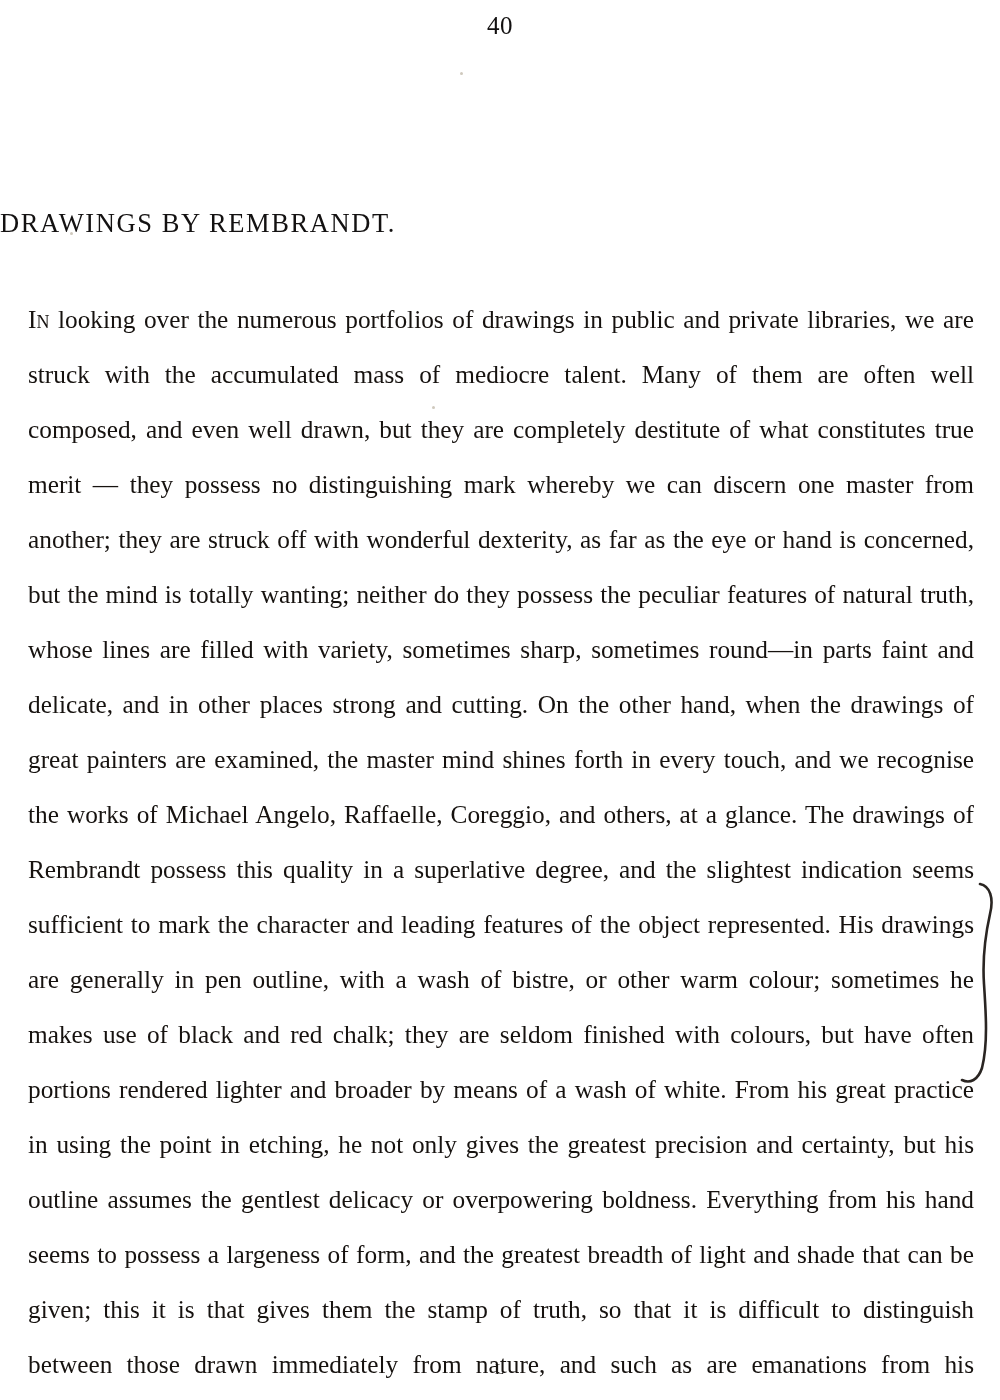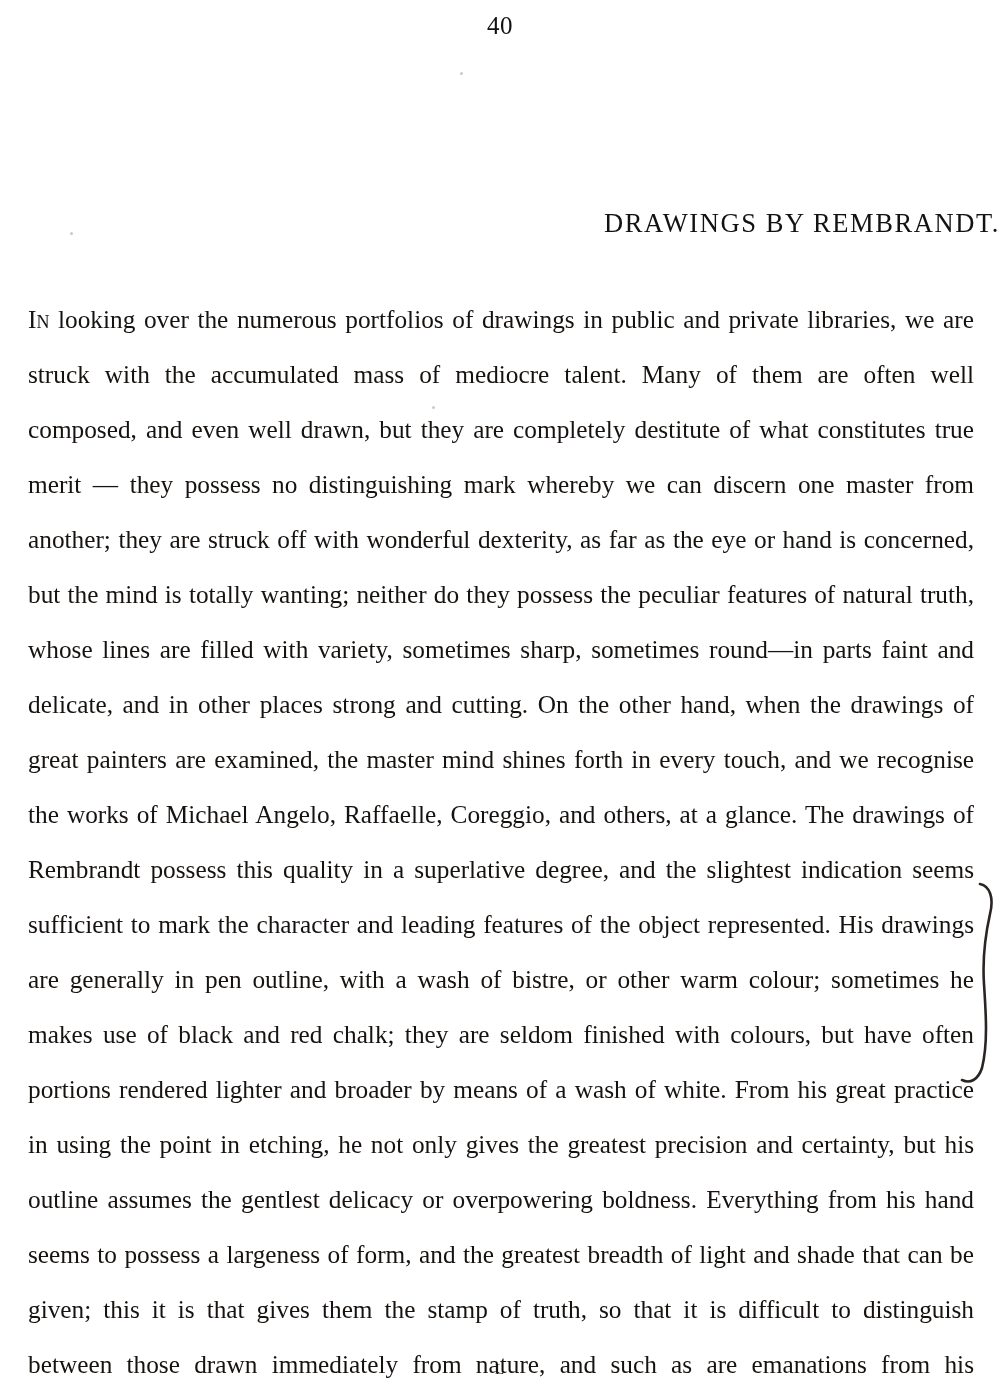--- a/index.html
+++ b/index.html
@@ -29,21 +29,21 @@
     text-align: center;
     font-size: 25px;
     letter-spacing: 0.5px;
     color: #121010;
   }
   .chapter-title {
     position: absolute;
     top: 208px;
     left: 0;
     width: 1000px;
-    text-align: right;
+    text-align: left;
     font-size: 26.5px;
     letter-spacing: 1.6px;
     color: #131111;
     white-space: nowrap;
   }
   .body-text {
     position: absolute;
     top: 292px;
     left: 28px;
     width: 946px;

